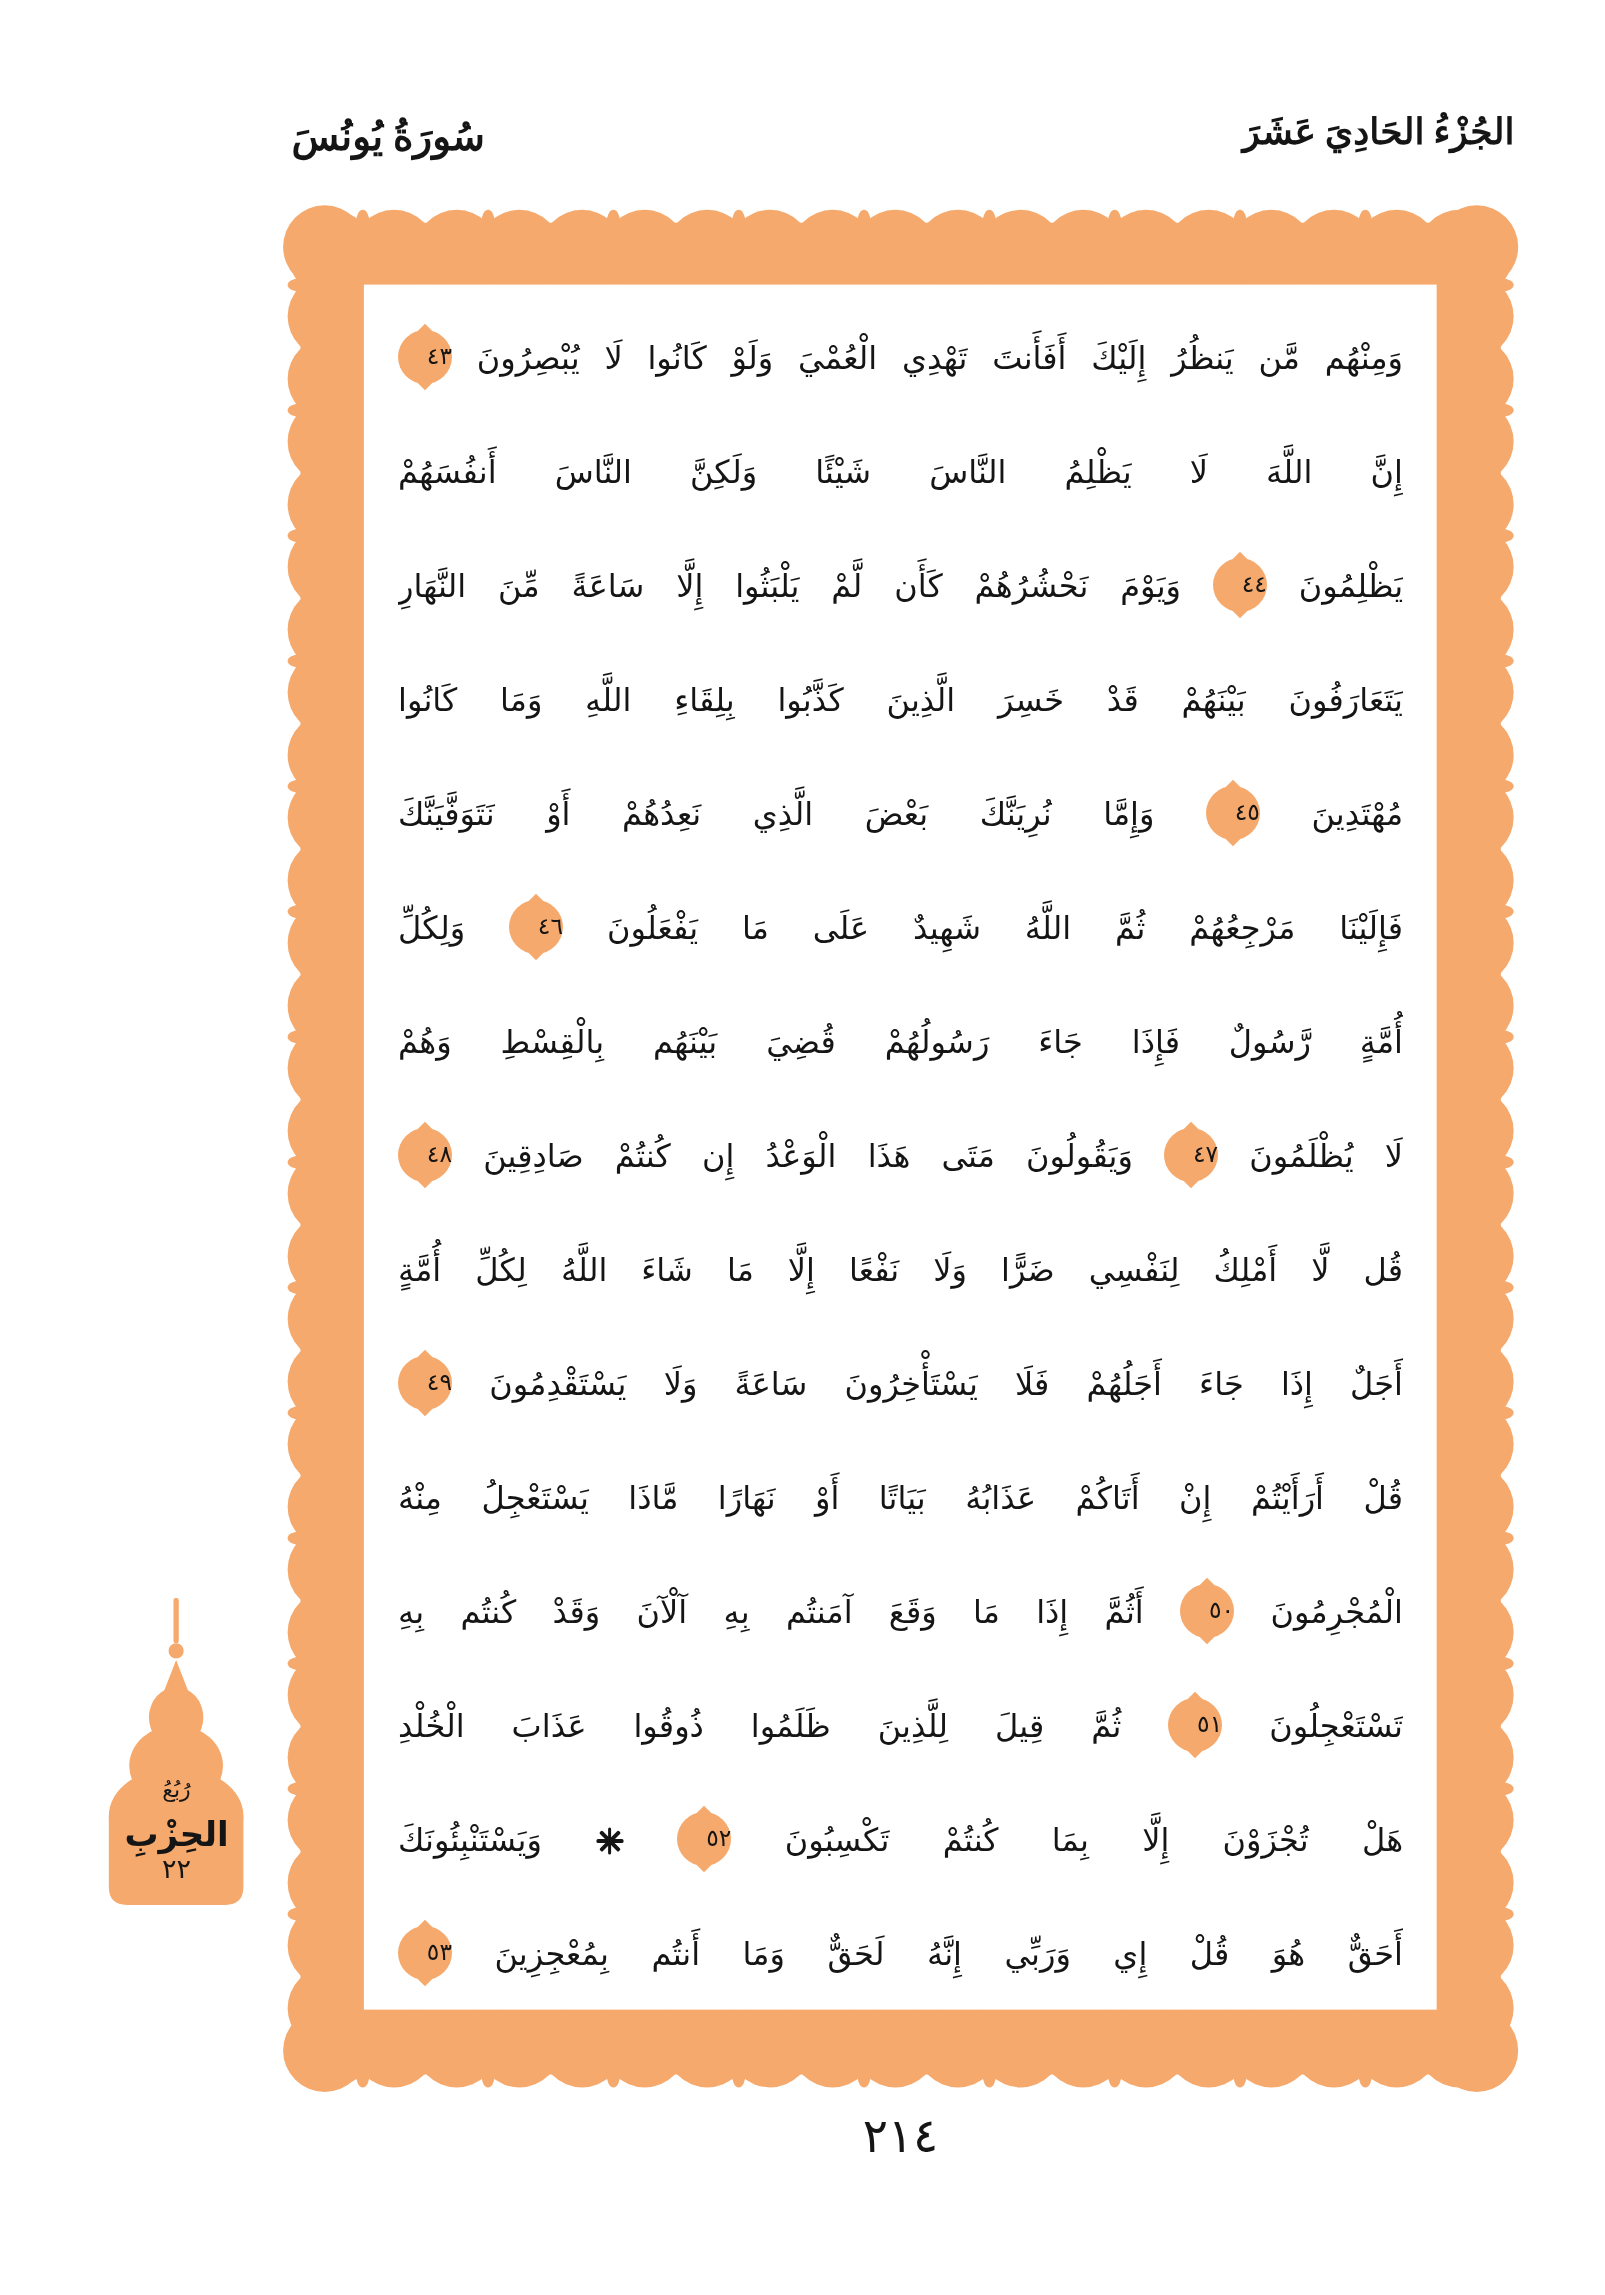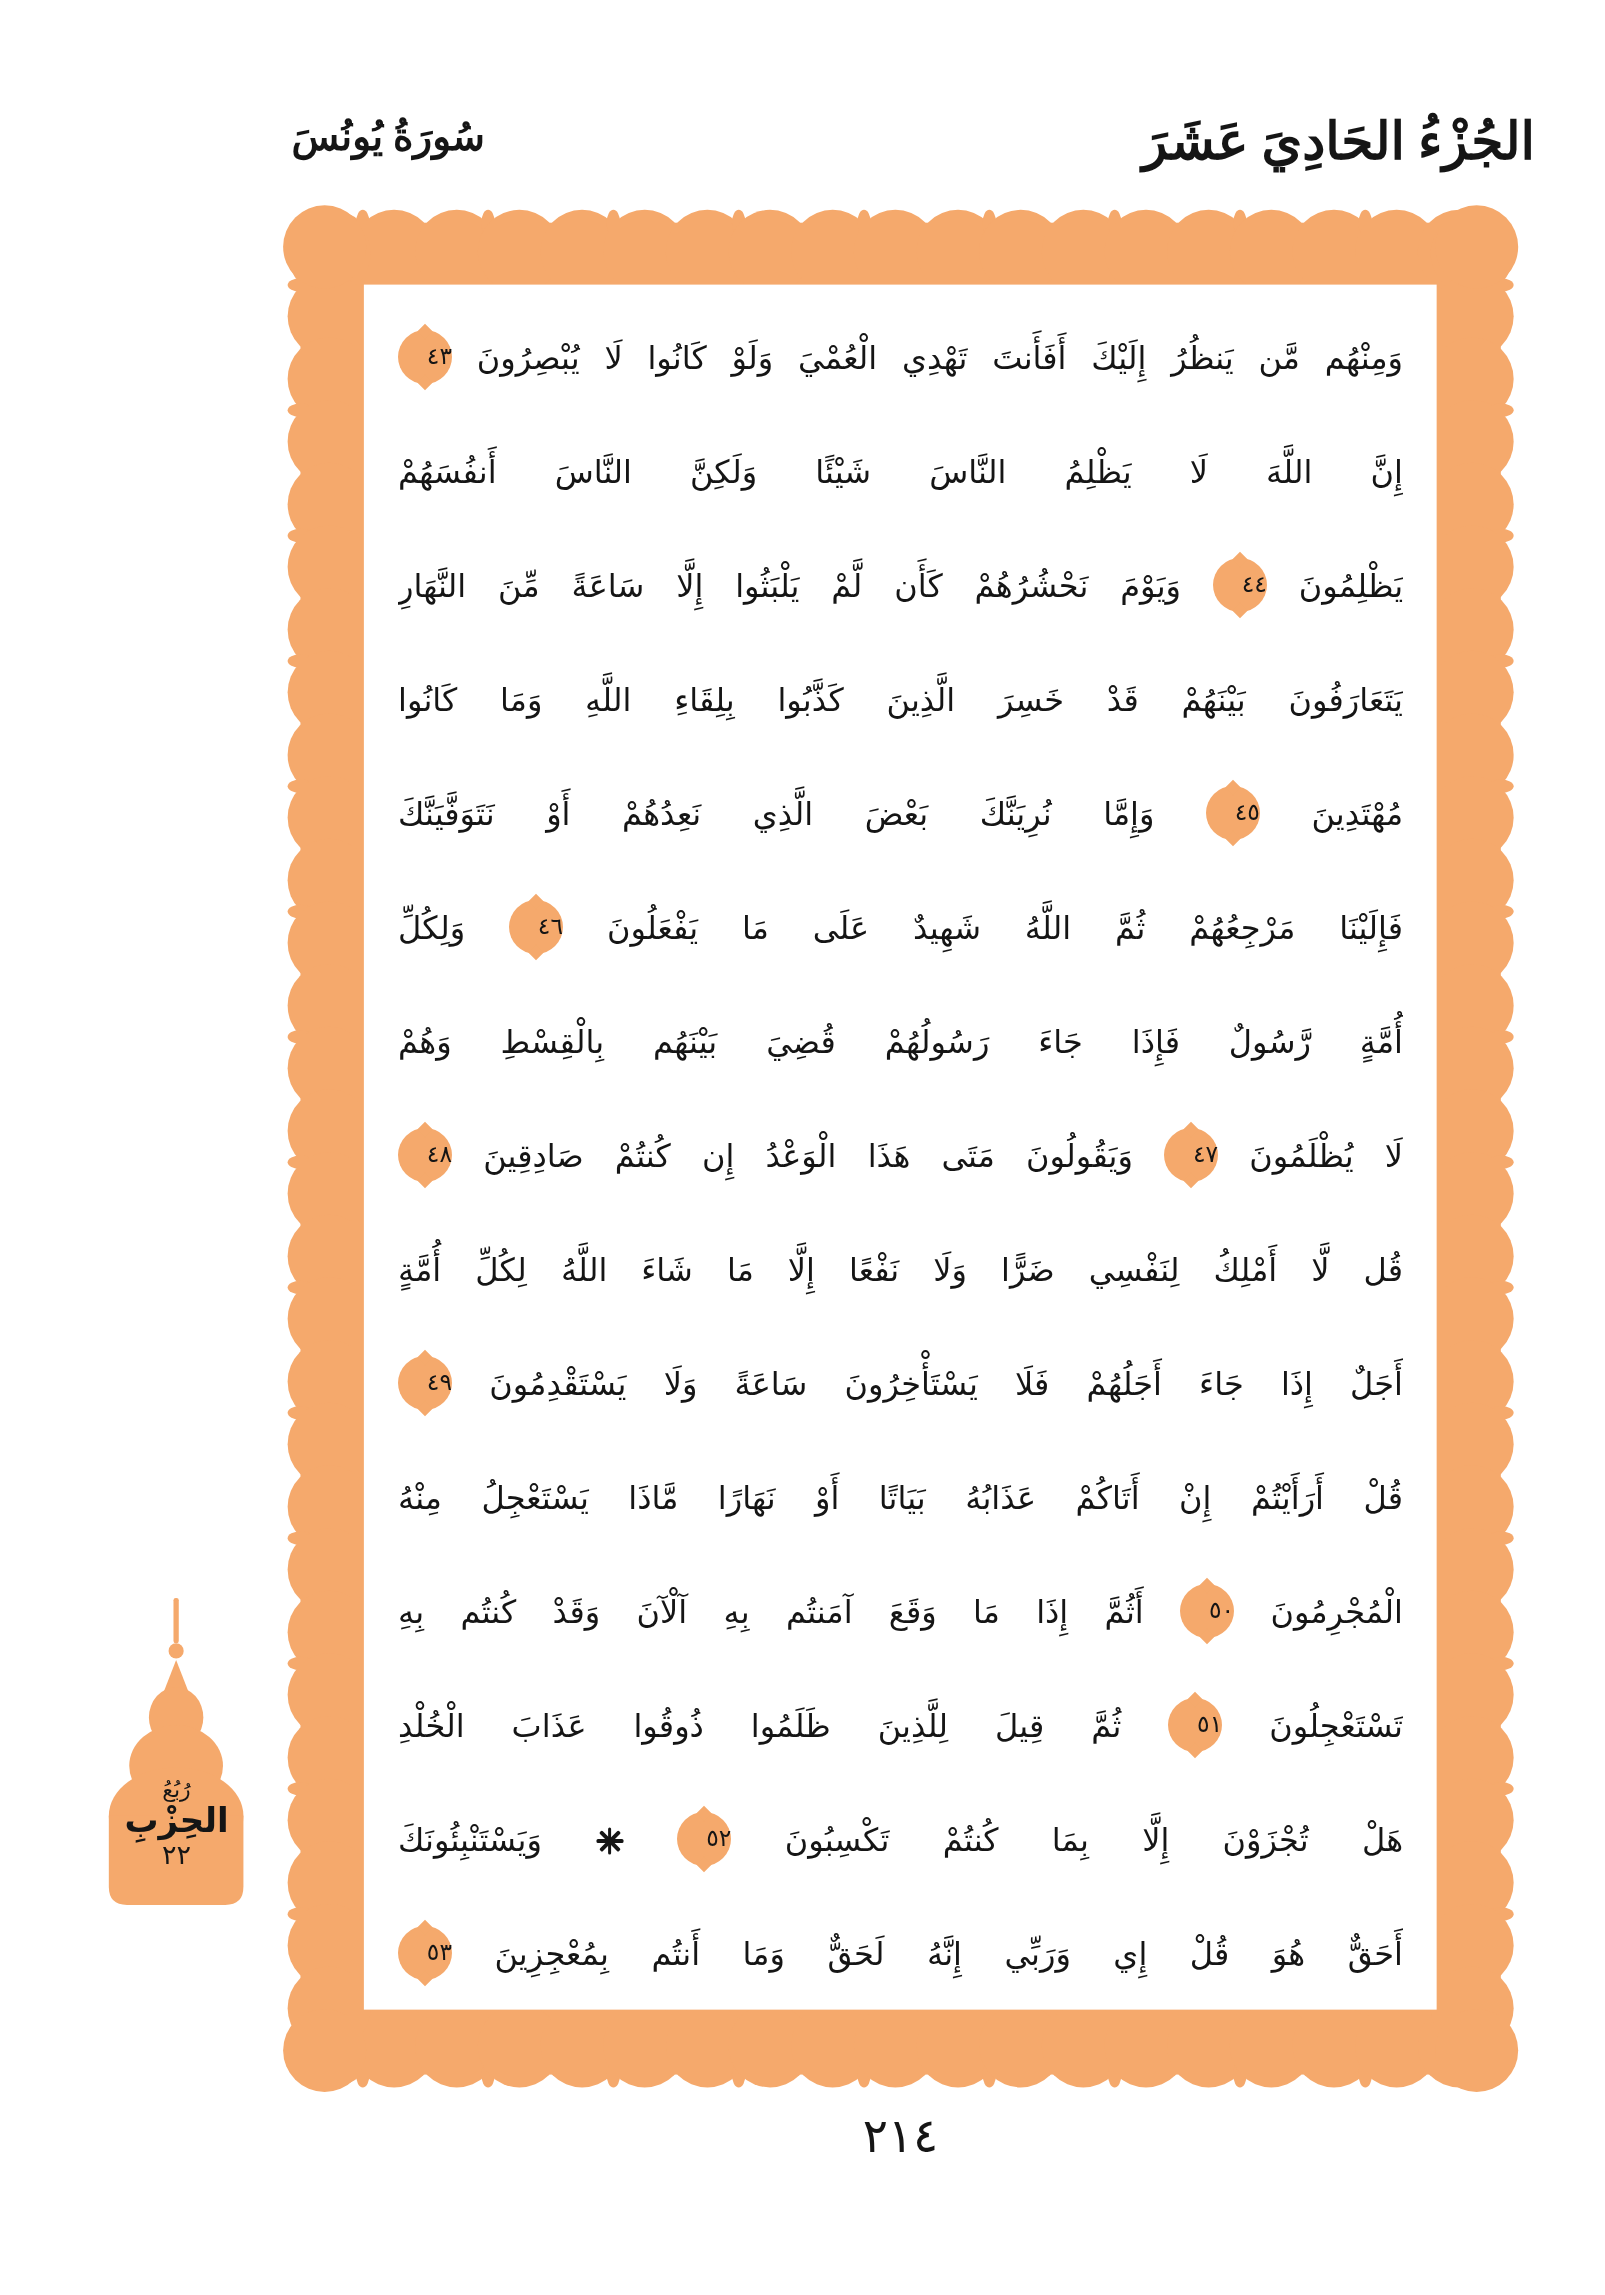--- a/index.html
+++ b/index.html
@@ -8,21 +8,21 @@
     background:#ffffff;
     font-family:"DejaVu Sans", sans-serif;
     color:var(--ink,#151515);
     overflow:hidden;
     position:relative;
   }
   .page{position:absolute;inset:0;}
   
   .hdr{position:absolute;font-weight:bold;text-align:center;line-height:1.15;white-space:nowrap;font-family:Liberation Serif, serif;}
   .hdr-left{left:296px;top:115px;width:189px;font-size:39px;}
-  .hdr-right{left:1222px;top:112px;width:313px;font-size:52px;}
+  .hdr-right{left:1222px;top:112px;width:313px;font-size:36px;}
   
   #frame{position:absolute;left:0;top:0;}
   
   #quran-lines{
     position:absolute;left:398px;top:302px;width:1005px;
     direction:rtl;
   }
   .qline{
     height:114px;line-height:113px;
     font-size:32px;
@@ -50,21 +50,21 @@
   .rub-star i{
     position:absolute;left:50%;top:50%;
     width:3.8px;height:27px;border-radius:1.5px;
     background:var(--ink,#151515);
   }
   
   .hizb{position:absolute;left:97px;top:1598px;width:159px;height:307px;color:var(--orange,#F5A96C);}
   .hizb svg{position:absolute;inset:0;}
   .hizb-text{position:absolute;left:0;right:0;top:180px;text-align:center;color:var(--ink,#151515);line-height:1.1;}
   .hizb-rub{font-size:22px;}
-  .hizb-word{font-size:34px;font-weight:bold;margin-top:0;}
+  .hizb-word{font-size:34px;font-weight:bold;margin-top:14px;}
   .hizb-num{font-size:27px;margin-top:0;}
   
   .page-number{
     position:absolute;left:825px;top:2108px;width:151px;
     text-align:center;font-size:47px;
   }
 </style>
 </head>
 <body>
 

